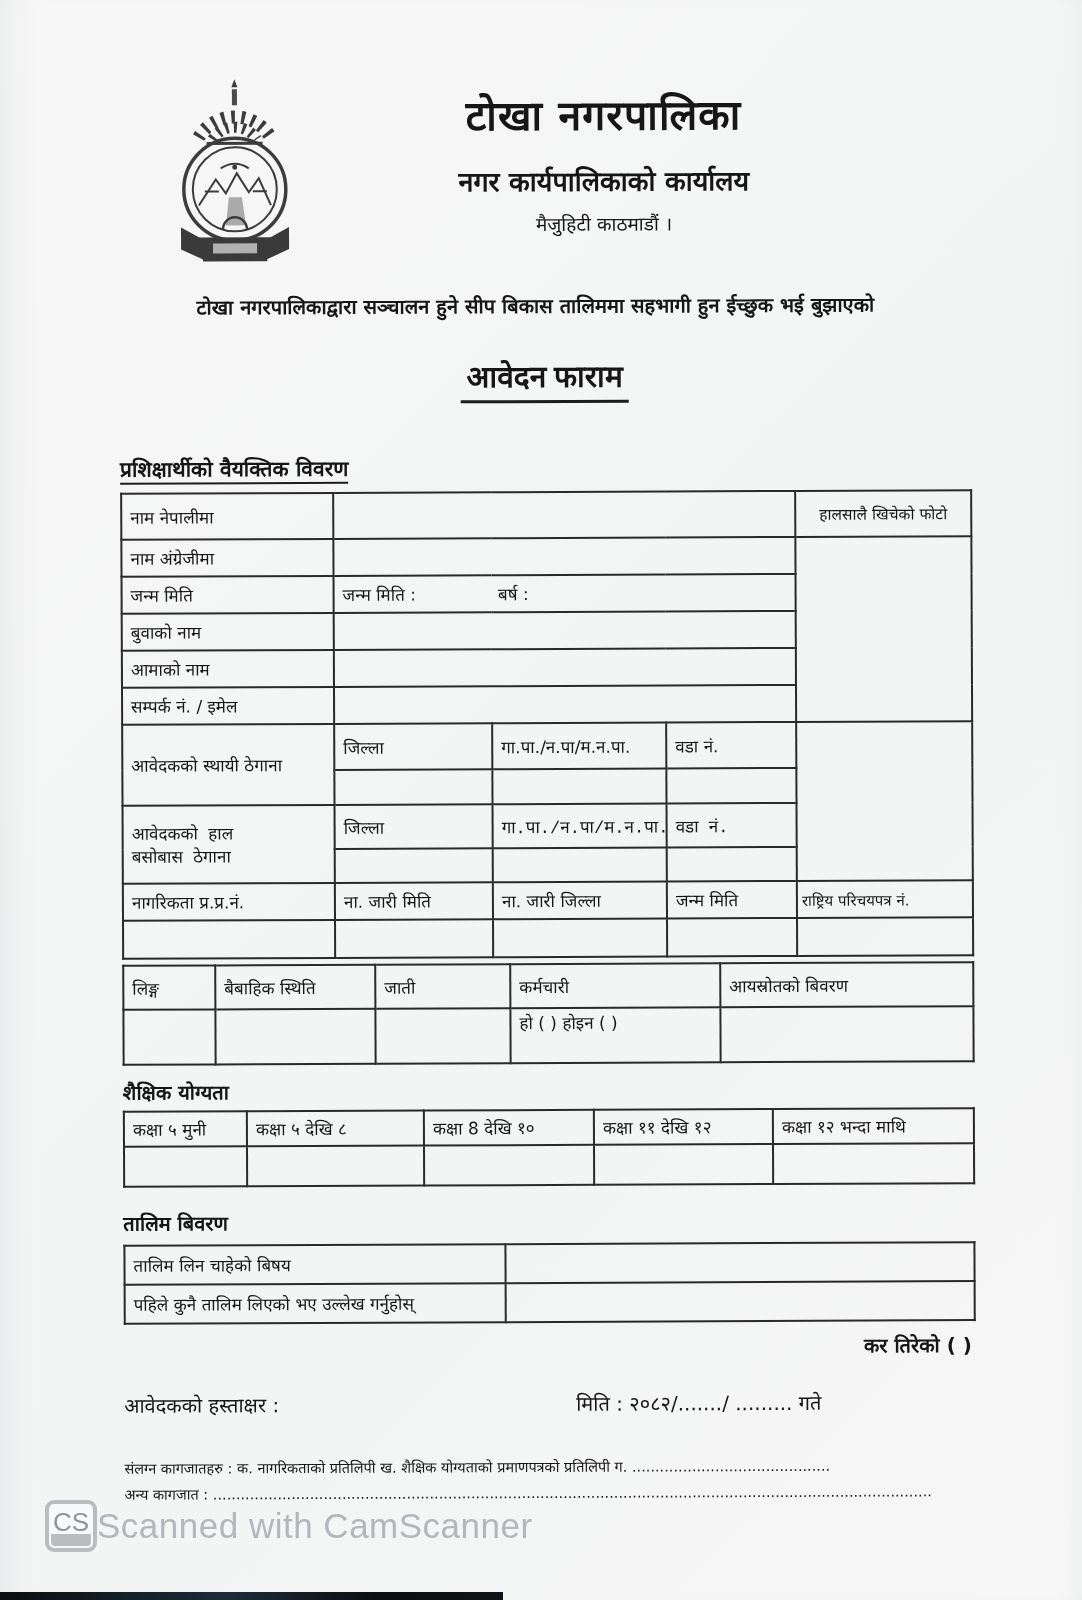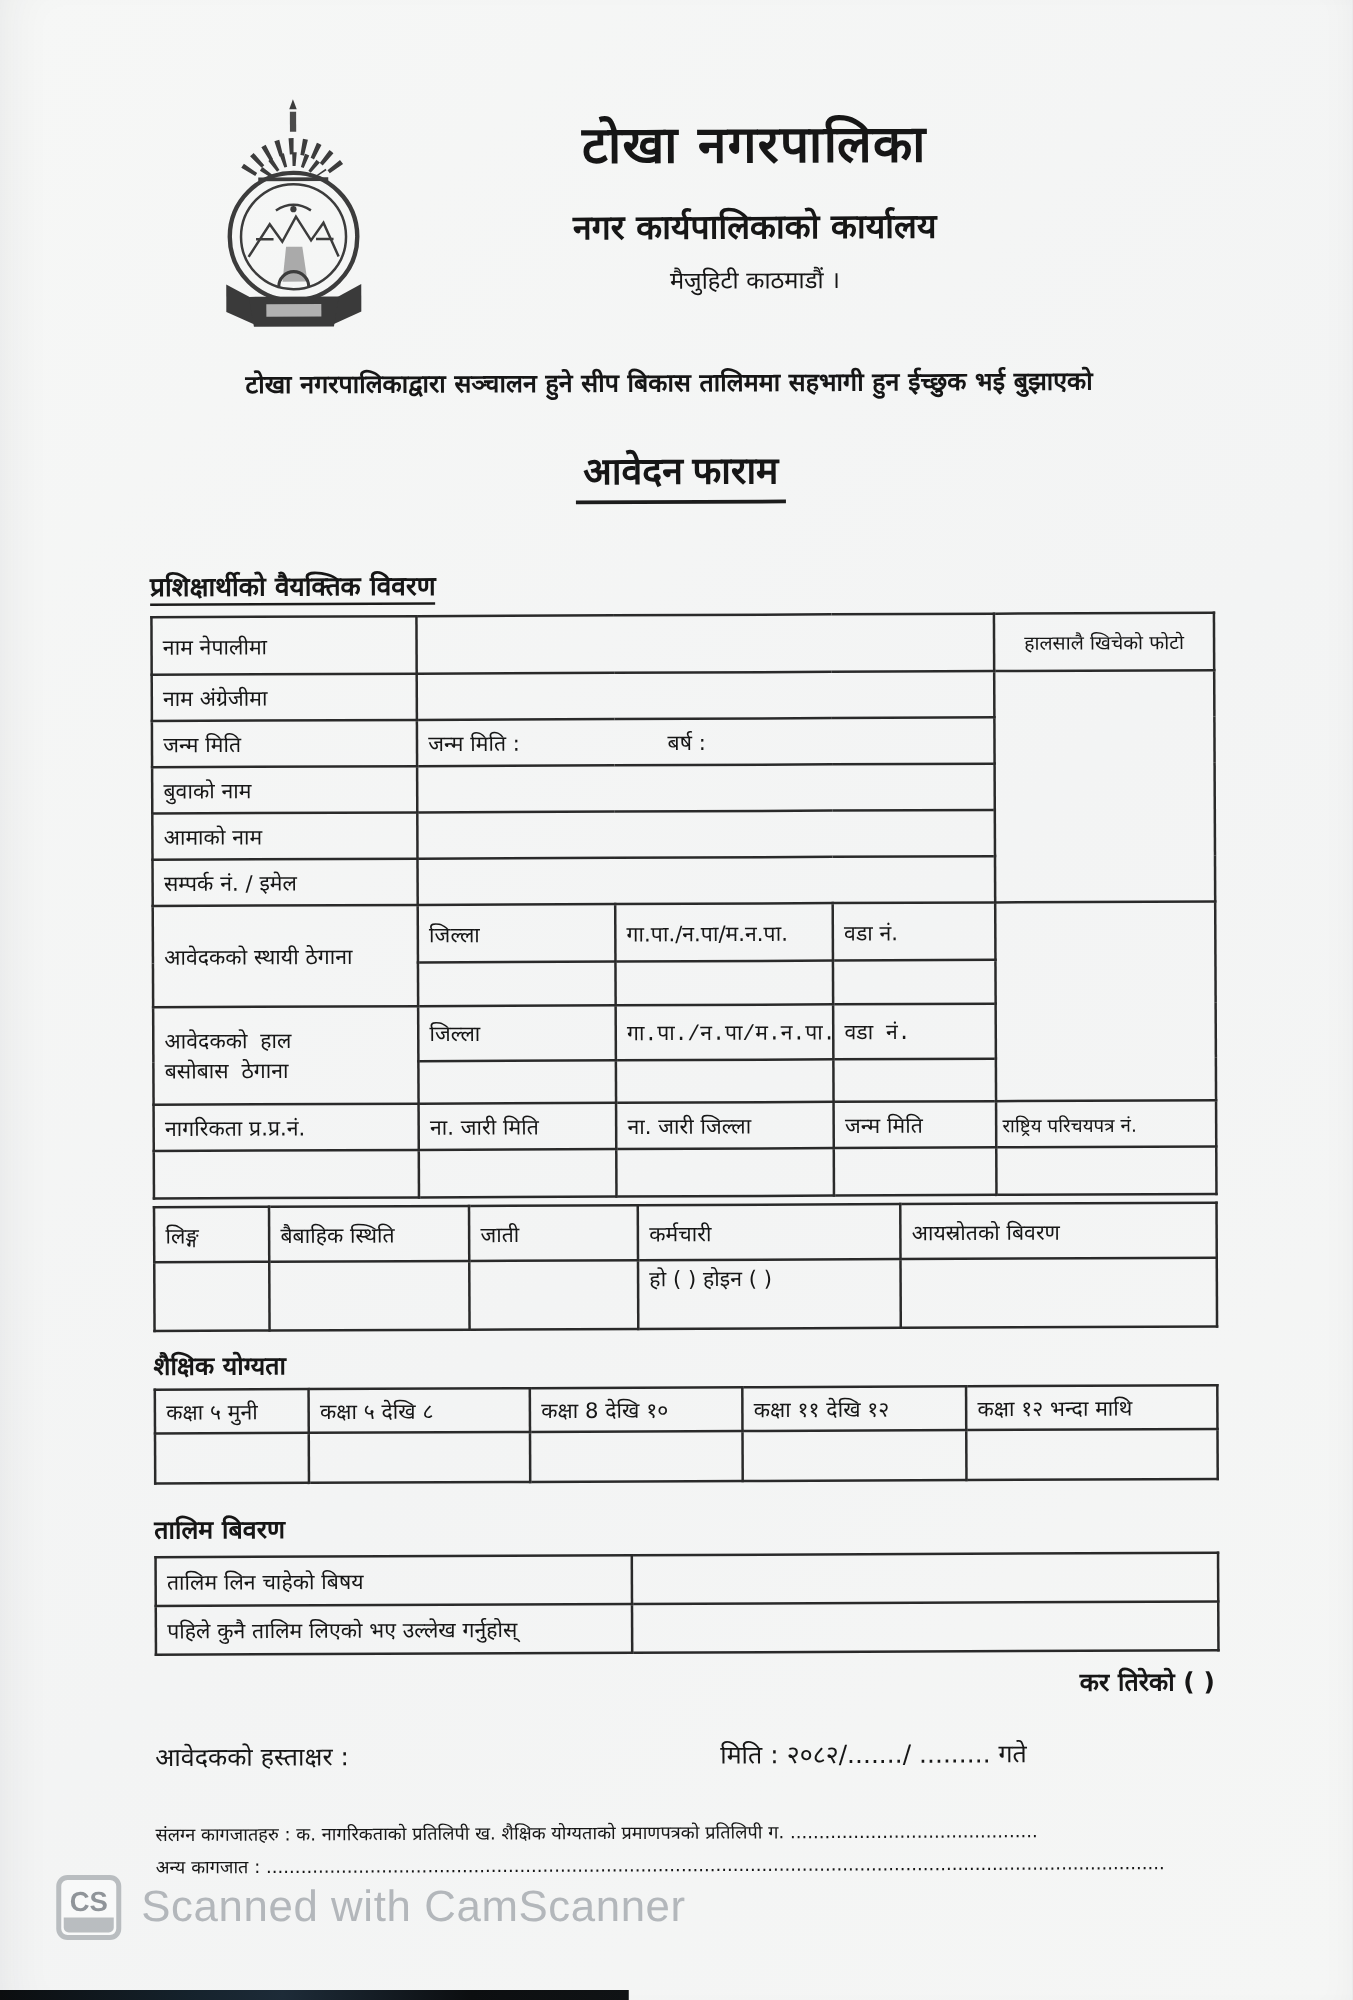--- a/index.html
+++ b/index.html
@@ -33,44 +33,44 @@
     border-bottom:2px solid #1c1c1c;padding-bottom:0;}
   .sec-head2{margin-top:13px;font-size:20px;font-weight:bold;}
   
   table{border-collapse:collapse;table-layout:fixed;width:850px;}
   td{border:2px solid #2a2a2a;padding:2px 8px;font-size:17px;vertical-align:middle;
      overflow:hidden;white-space:nowrap;}
   .personal{margin-top:8px;}
   .r44 td{height:40px;} .r35 td{height:31px;} .r33 td{height:29px;}
   .r42 td{height:38px;font-family:Liberation Mono, monospace;} .r32 td{height:28px;} .r36 td{height:32px;}
   .photo-head{font-size:15.5px;text-align:center;padding:2px 2px;}
-  .dob-extra{display:inline-block;margin-left:118px;}
+  .dob-extra{display:inline-block;margin-left:82px;}
   .gender{margin-top:5px;}
   .gender .hd td{height:38px;}
   .gender .bd td{height:49px;}
   .edu{margin-top:5px;}
   .edu .hd td{height:29px;}
   .edu .bd td{height:34px;}
   .training{margin-top:8px;}
   .training td{height:33px;}
   .tax{margin-top:10px;text-align:right;font-size:20px;font-weight:bold;padding-right:2px;}
   .sig-row{margin-top:30px;position:relative;height:30px;font-size:20px;}
   .sig-label{position:absolute;left:0;top:0;}
   .sig-date{position:absolute;left:452px;top:0;}
   .attach{margin-top:40px;font-size:14.5px;line-height:1.0;}
   .attach .l1{white-space:nowrap;}
   .attach .l2{margin-top:11px;white-space:nowrap;}
   
   .cs-footer{position:absolute;left:45px;top:1500px;display:flex;align-items:center;}
   .cs-badge{width:52px;height:52px;border:4px solid #b9bdc0;border-radius:9px;background:#f8f9f9;
     position:relative;display:flex;align-items:center;justify-content:center;box-sizing:border-box;}
-  .cs-badge span{font-family:"Liberation Sans",sans-serif;font-size:22px;font-weight:bold;color:#8f9499;margin-top:-8px;}
+  .cs-badge span{font-family:"Liberation Sans",sans-serif;font-size:26px;font-weight:normal;color:#8f9499;margin-top:-8px;}
   .cs-badge::after{content:"";position:absolute;left:2px;right:2px;bottom:2px;height:12px;
     background:#b9bdc0;border-radius:0 0 4px 4px;}
-  .cs-text{margin-left:16px;font-family:"Liberation Sans",sans-serif;font-size:35px;color:#b3b7bb;letter-spacing:.5px;}
+  .cs-text{margin-left:0;font-family:"Liberation Sans",sans-serif;font-size:35px;color:#b3b7bb;letter-spacing:.5px;}
   .bottom-strip{position:absolute;left:0;bottom:0;width:503px;height:8px;
     background:linear-gradient(90deg,#0b0d0f 0%,#15222c 30%,#1d2b38 45%,#0c0e10 75%,#101315 100%);}
 </style>
 </head>
 <body>
 
 <div class="page">
   <div class="content">
 
     <div class="header">

